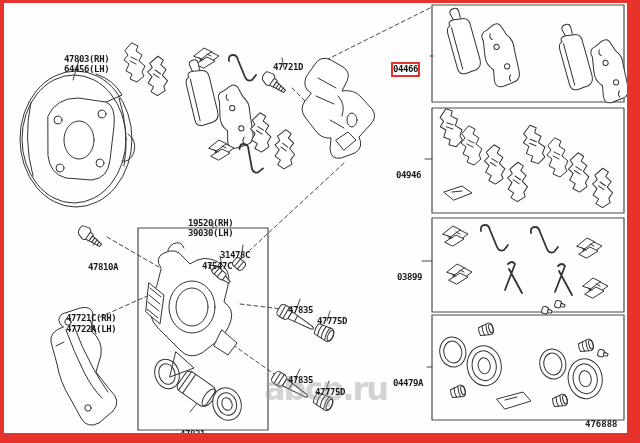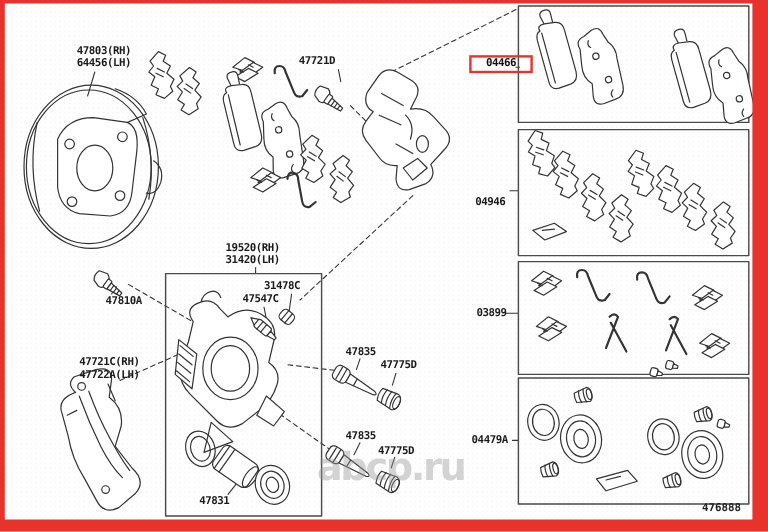--- a/index.html
+++ b/index.html
@@ -12,24 +12,24 @@
   }
   .frame{
     position:absolute;inset:0;z-index:9;pointer-events:none;
     border-style:solid;border-color:#e8322c;
     border-width:3px 13px 10px 4px;
   }
   svg{position:absolute;left:0;top:0;z-index:1;}
   .plabel{
     position:absolute;z-index:4;white-space:nowrap;
     font:bold 9px/10px "DejaVu Sans Mono","Liberation Mono",monospace;
-    letter-spacing:-0.4px;color:#1a1a1a;
+    letter-spacing:-0.4px;color:#1a1a1a;margin-top:16px;
   }
   .kit-hot{
-    border:2px solid #e8322c;padding:0 12px;line-height:11px;color:#111;
+    border:2px solid #e8322c;padding:0 0;line-height:11px;color:#111;
   }
   .wm{
     position:absolute;left:264px;top:372px;z-index:3;
     font:bold 32px/34px "DejaVu Sans","Liberation Sans",sans-serif;
     letter-spacing:-2px;color:#9a9a9a;opacity:0.42;
   }
   .code{
     position:absolute;left:585px;top:419px;z-index:4;
     font:bold 9px/10px "DejaVu Sans Mono","Liberation Mono",monospace;color:#222;
   }
@@ -291,36 +291,36 @@
       <use href="#sym-cap" transform="translate(599,349) rotate(15)"></use>
       <use href="#sym-bush" transform="translate(449,388) rotate(-15)"></use>
       <path d="M497,399 L523,392 L531,401 L505,409 Z" fill="#fff"></path>
       <path d="M505,400 L517,397"></path>
       <use href="#sym-bush" transform="translate(551,397) rotate(-15)"></use>
     </g>
   </svg>
 
   <div class="plabel" style="left:64px;top:38px">47803(RH)</div>
   <div class="plabel" style="left:64px;top:48px">64456(LH)</div>
-  <div class="plabel" style="left:249px;top:46px">47721D</div>
+  <div class="plabel" style="left:273px;top:46px">47721D</div>
   <div class="plabel" style="left:188px;top:202px">19520(RH)</div>
-  <div class="plabel" style="left:188px;top:212px">31420(LH)</div>
+  <div class="plabel" style="left:188px;top:212px">39030(LH)</div>
   <div class="plabel" style="left:220px;top:234px">31478C</div>
   <div class="plabel" style="left:202px;top:245px">47547C</div>
   <div class="plabel" style="left:88px;top:246px">47810A</div>
   <div class="plabel" style="left:66px;top:297px">47721C(RH)</div>
   <div class="plabel" style="left:66px;top:308px">47722A(LH)</div>
   <div class="plabel" style="left:288px;top:289px">47835</div>
   <div class="plabel" style="left:317px;top:300px">47775D</div>
   <div class="plabel" style="left:288px;top:359px">47835</div>
   <div class="plabel" style="left:315px;top:371px">47775D</div>
-  <div class="plabel" style="left:166px;top:413px">47831</div>
+  <div class="plabel" style="left:180px;top:413px">47831</div>
 
   <div class="plabel kit-hot" style="left:391px;top:46px">04466</div>
-  <div class="plabel" style="left:396px;top:164px">04946</div>
+  <div class="plabel" style="left:396px;top:154px">04946</div>
   <div class="plabel" style="left:397px;top:256px">03899</div>
   <div class="plabel" style="left:393px;top:362px">04479A</div>
 
   <div class="wm">abcp.ru</div>
   <div class="code">476888</div>
 
   <div class="frame"></div>
 </div>
 
 </body></html>

